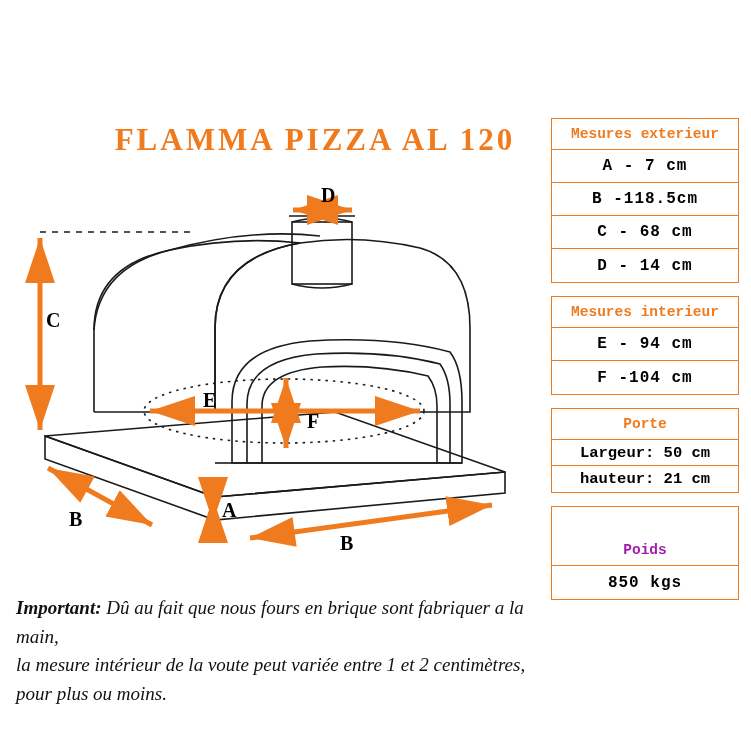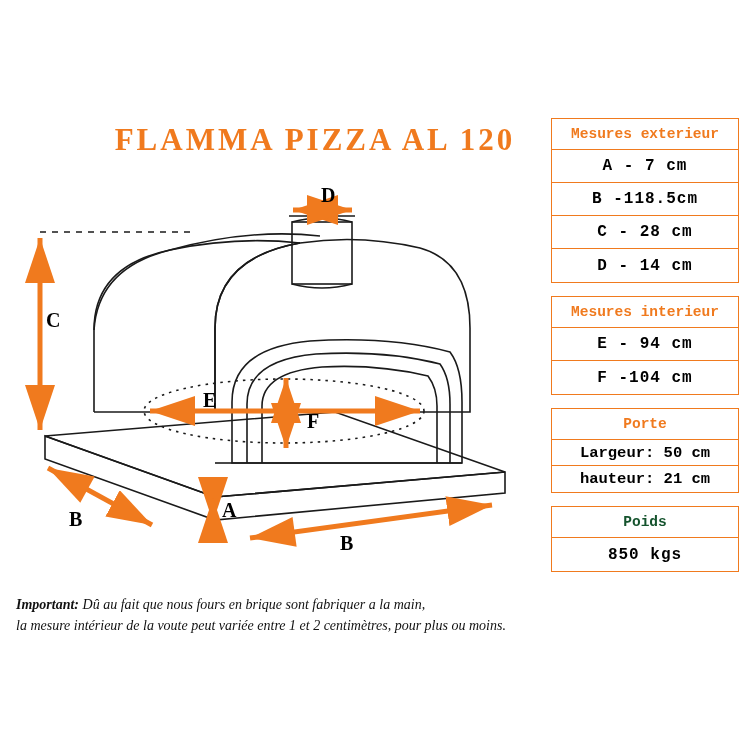--- a/index.html
+++ b/index.html
@@ -55,21 +55,21 @@
     line-height: 1;
   }
 
   
   #note {
     position: absolute;
     left: 16px;
     top: 594px;
     width: 530px;
     font-family: "Liberation Serif", serif;
-    font-size: 14px;
+    font-size: 19px;
     font-style: italic;
     color: #111;
     line-height: 1.5;
   }
   #note .strong { font-weight: bold; font-style: italic; }
 
   
   #tables {
     position: absolute;
     left: 551px;
@@ -109,21 +109,21 @@
     font-size: 16px;
     color: #000000;
     letter-spacing: 1px;
     white-space: nowrap;
   }
   .tbl .val.small {
     font-size: 15.5px;
     letter-spacing: 0px;
   }
   .tbl .row.thin { height: 26px; }
-  .tbl .hdr.blk { color: #14532d; }
+  .tbl .hdr.blk { color: #a21caf; margin-top: 28px; }
 </style>
 </head>
 <body>
 
 <div id="root">
 
   <div id="title">FLAMMA PIZZA AL 120</div>
 
   <svg id="drawing" viewBox="0 0 560 660" width="560" height="660">
 
@@ -202,21 +202,21 @@
     <span class="strong">Important:</span><span> Dû au fait que nous fours en brique sont fabriquer a la main,</span><br>
     <span>la mesure intérieur de la voute peut variée entre 1 et 2 centimètres, pour plus ou moins.</span>
   </div>
 
   <div id="tables">
 
     <div class="tbl">
       <div class="row hdr">Mesures exterieur</div>
       <div class="row val">A -  7   cm</div>
       <div class="row val">B -118.5cm</div>
-      <div class="row val">C - 28   cm</div>
+      <div class="row val">C - 68   cm</div>
       <div class="row val">D - 14   cm</div>
     </div>
 
     <div class="tbl">
       <div class="row hdr">Mesures interieur</div>
       <div class="row val">E - 94  cm</div>
       <div class="row val">F -104  cm</div>
     </div>
 
     <div class="tbl">

